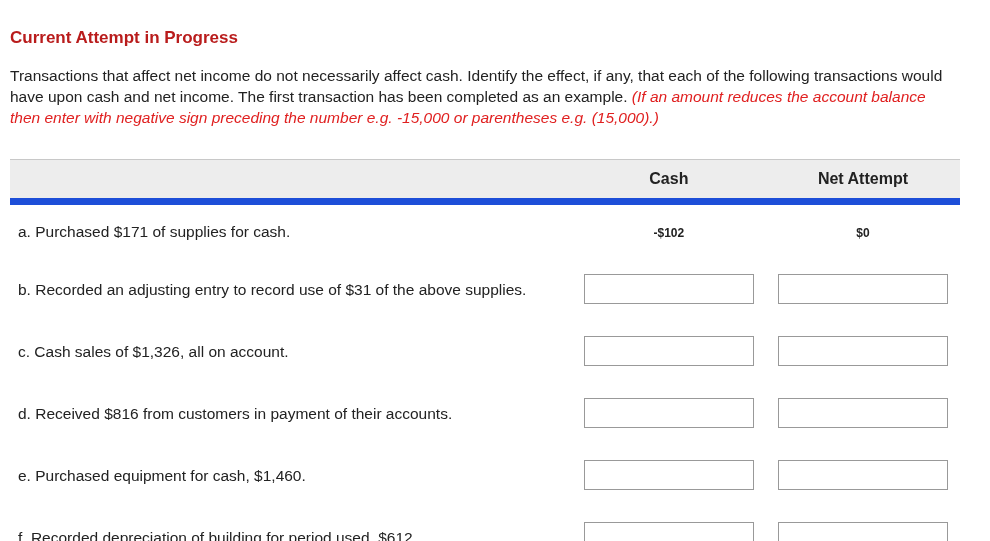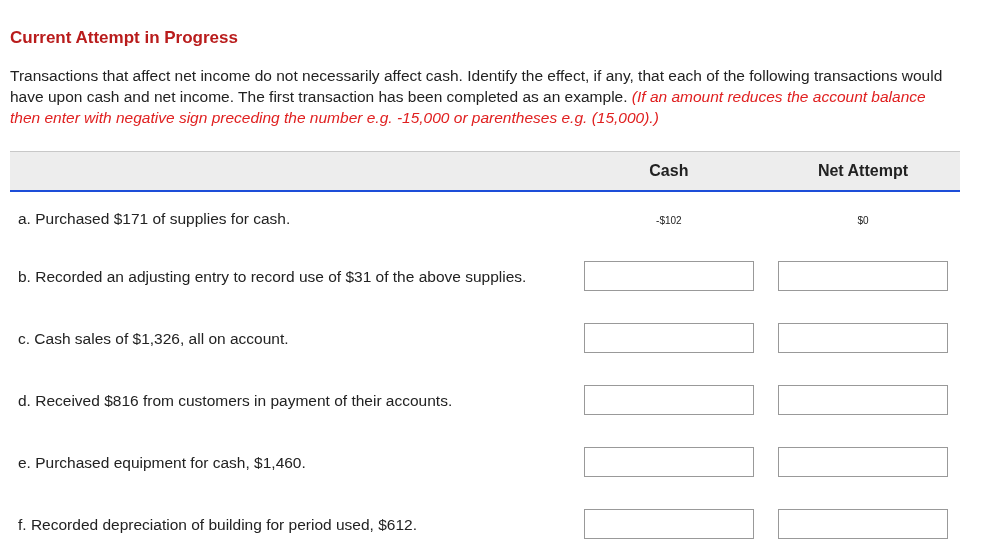--- a/index.html
+++ b/index.html
@@ -20,40 +20,40 @@
     .heading {
       font-weight: 700;
       font-size: 17px;
       color: #b91c1c;
       margin-bottom: 18px;
     }
     .instructions {
       font-size: 15.5px;
       line-height: 1.35;
       color: #222;
-      margin-bottom: 22px;
+      margin-bottom: 30px;
     }
     .instructions .italic-red {
       font-style: italic;
       color: #e02020;
     }
     .table {
       width: 100%;
       border-collapse: collapse;
     }
     .header-row {
       background: #ededed;
     }
     .header-row th {
       font-weight: 700;
       font-size: 16px;
       padding: 10px 0;
       text-align: center;
       border-top: 1px solid #c8c8c8;
-      border-bottom: 2px solid #1d4ed8;
+      border-bottom: 7px solid #1d4ed8;
     }
     .col-desc {
       width: 550px;
       text-align: left;
       padding-left: 8px;
     }
     .col-val {
       width: 190px;
       text-align: center;
     }
@@ -65,21 +65,22 @@
     .body-row .desc-cell {
       padding-left: 8px;
       padding-right: 20px;
       line-height: 1.4;
     }
     .body-row .val-cell {
       text-align: center;
     }
     .val-text {
       display: inline-block;
-      font-size: 10px;
+      font-size: 12px;
+      font-weight: bold;
     }
     .val-input {
       width: 170px;
       height: 30px;
       border: 1px solid #999;
       background: #fff;
       font-size: 15px;
       text-align: center;
       padding: 2px 4px;
     }

